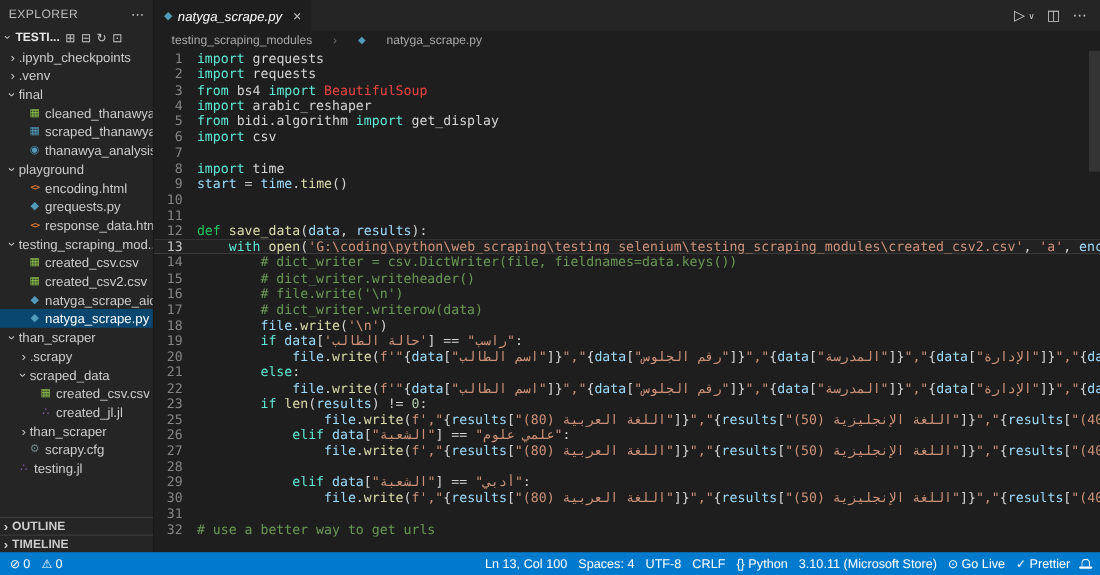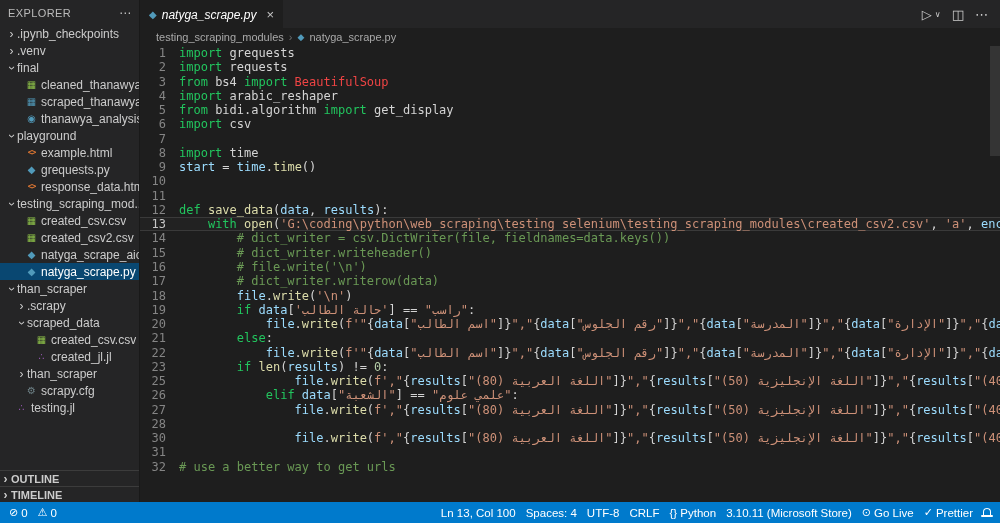--- a/index.html
+++ b/index.html
@@ -37,34 +37,34 @@
   
   .editor-col { flex:1; display:flex; flex-direction:column; min-width:0; background:#1e1e1e; }
   .tabbar { height:28px; min-height:28px; background:#252526; display:flex; align-items:stretch; }
   .tab { display:flex; align-items:center; gap:5px; padding:0 9px; background:#1e1e1e; color:#ffffff;
          font-size:12px; font-style:italic; cursor:pointer; border-top:1px solid #1e1e1e; }
   .tab .py-ic { color:#519aba; font-style:normal; font-size:10px; }
   .tab-close { font-style:normal; color:#c5c5c5; margin-left:5px; font-size:13px; }
   .tab-actions { margin-left:auto; display:flex; align-items:center; gap:11px; padding-right:12px; color:#cccccc; font-size:13px; }
   .tab-actions span { cursor:pointer; }
   .tab-actions .small { font-size:8px; margin-left:-8px; }
-  .breadcrumb { height:18px; min-height:18px; display:flex; align-items:center; gap:5px; padding-left:16px;
+  .breadcrumb { height:18px; min-height:18px; display:flex; align-items:center; gap:19px; padding-left:16px;
                 font-size:11px; color:#a9a9a9; }
   .bc-sep { color:#6e6e6e; }
   .bc-pyic { color:#519aba; font-size:9px; font-family:"DejaVu Sans",sans-serif; }
   .breadcrumb .bc-item { cursor:pointer; }
 
   .code-area { flex:1; position:relative; overflow:hidden;
                font-family:"DejaVu Sans Mono","Liberation Mono",monospace; font-size:12px; line-height:14.28px; color:#d4d4d4; }
   .code-line { display:flex; height:14.28px; white-space:pre; }
   .code-line.current { box-shadow: inset 0 1px 0 #3a3a3a, inset 0 -1px 0 #3a3a3a; background:rgba(255,255,255,0.02); }
   .code-line.current .ln { color:#c6c6c6; }
   .ln { width:26px; min-width:26px; text-align:right; color:#858585; }
   .lc { padding-left:13px; flex:1; overflow:hidden; }
-  .tk-k  { color:#22c55e; }
+  .tk-k  { color:#5eead4; }
   .tk-d  { color:#22c55e; }
   .tk-f  { color:#dcdcaa; }
   .tk-v  { color:#9cdcfe; }
   .tk-s  { color:#ce9178; }
   .tk-c  { color:#6a9955; }
   .tk-n  { color:#b5cea8; }
   .tk-p  { color:#d4d4d4; }
   .tk-cl { color:#ef4444; }
   .vscroll { position:absolute; top:0; right:0; width:10px; height:110px; background:rgba(121,121,121,0.25); }
 
@@ -82,20 +82,30 @@
 <body>
 
 <div class="app">
   <div class="main">
 
     <aside class="sidebar">
       <div class="sb-top">
         <span class="ttl">EXPLORER</span>
         <span class="sb-more">⋯</span>
       </div>
+      <div class="sb-section">
+        <span class="sec-chev">›</span>
+        <span class="sec-title">TESTI...</span>
+        <span class="sec-actions">
+            <span>⊞</span>
+            <span>⊟</span>
+            <span>↻</span>
+            <span>⊡</span>
+          </span>
+      </div>
       <div class="tree">
           <div class="tree-row" style="padding-left: 6px;">
             <span class="chev">›</span>
             <span class="flabel">.ipynb_checkpoints</span>
           </div>
           <div class="tree-row" style="padding-left: 6px;">
             <span class="chev">›</span>
             <span class="flabel">.venv</span>
           </div>
           <div class="tree-row" style="padding-left: 6px;">
@@ -117,21 +127,21 @@
             <span class="ficon" style="color: rgb(81, 154, 186);">◉</span>
             <span class="flabel">thanawya_analysis.ip...</span>
           </div>
           <div class="tree-row" style="padding-left: 6px;">
             <span class="chev open">›</span>
             <span class="flabel">playground</span>
           </div>
           <div class="tree-row" style="padding-left: 16px;">
             <span class="spacer"></span>
             <span class="ficon html-ic" style="color: rgb(227, 121, 51);">&lt;&gt;</span>
-            <span class="flabel">example.html</span>
+            <span class="flabel">encoding.html</span>
           </div>
           <div class="tree-row" style="padding-left: 16px;">
             <span class="spacer"></span>
             <span class="ficon" style="color: rgb(81, 154, 186);">◆</span>
             <span class="flabel">grequests.py</span>
           </div>
           <div class="tree-row" style="padding-left: 16px;">
             <span class="spacer"></span>
             <span class="ficon html-ic" style="color: rgb(227, 121, 51);">&lt;&gt;</span>
             <span class="flabel">response_data.html</span>
@@ -251,20 +261,21 @@
             <div class="code-line"><span class="ln">18</span><span class="lc"><span class="tk-p">        </span><span class="tk-v">file</span><span class="tk-p">.</span><span class="tk-f">write</span><span class="tk-p">(</span><span class="tk-s">'\n'</span><span class="tk-p">)</span></span></div>
             <div class="code-line"><span class="ln">19</span><span class="lc"><span class="tk-p">        </span><span class="tk-k">if</span><span class="tk-p"> </span><span class="tk-v">data</span><span class="tk-p">[</span><span class="tk-s">'حالة الطالب'</span><span class="tk-p">] == </span><span class="tk-s">"راسب"</span><span class="tk-p">:</span></span></div>
             <div class="code-line"><span class="ln">20</span><span class="lc"><span class="tk-p">            </span><span class="tk-v">file</span><span class="tk-p">.</span><span class="tk-f">write</span><span class="tk-p">(</span><span class="tk-s">f'"</span><span class="tk-p">{</span><span class="tk-v">data</span><span class="tk-p">[</span><span class="tk-s">"اسم الطالب"</span><span class="tk-p">]}</span><span class="tk-s">","</span><span class="tk-p">{</span><span class="tk-v">data</span><span class="tk-p">[</span><span class="tk-s">"رقم الجلوس"</span><span class="tk-p">]}</span><span class="tk-s">","</span><span class="tk-p">{</span><span class="tk-v">data</span><span class="tk-p">[</span><span class="tk-s">"المدرسة"</span><span class="tk-p">]}</span><span class="tk-s">","</span><span class="tk-p">{</span><span class="tk-v">data</span><span class="tk-p">[</span><span class="tk-s">"الإدارة"</span><span class="tk-p">]}</span><span class="tk-s">","</span><span class="tk-p">{</span><span class="tk-v">data</span></span></div>
             <div class="code-line"><span class="ln">21</span><span class="lc"><span class="tk-p">        </span><span class="tk-k">else</span><span class="tk-p">:</span></span></div>
             <div class="code-line"><span class="ln">22</span><span class="lc"><span class="tk-p">            </span><span class="tk-v">file</span><span class="tk-p">.</span><span class="tk-f">write</span><span class="tk-p">(</span><span class="tk-s">f'"</span><span class="tk-p">{</span><span class="tk-v">data</span><span class="tk-p">[</span><span class="tk-s">"اسم الطالب"</span><span class="tk-p">]}</span><span class="tk-s">","</span><span class="tk-p">{</span><span class="tk-v">data</span><span class="tk-p">[</span><span class="tk-s">"رقم الجلوس"</span><span class="tk-p">]}</span><span class="tk-s">","</span><span class="tk-p">{</span><span class="tk-v">data</span><span class="tk-p">[</span><span class="tk-s">"المدرسة"</span><span class="tk-p">]}</span><span class="tk-s">","</span><span class="tk-p">{</span><span class="tk-v">data</span><span class="tk-p">[</span><span class="tk-s">"الإدارة"</span><span class="tk-p">]}</span><span class="tk-s">","</span><span class="tk-p">{</span><span class="tk-v">data</span></span></div>
             <div class="code-line"><span class="ln">23</span><span class="lc"><span class="tk-p">        </span><span class="tk-k">if</span><span class="tk-p"> </span><span class="tk-f">len</span><span class="tk-p">(</span><span class="tk-v">results</span><span class="tk-p">) != </span><span class="tk-n">0</span><span class="tk-p">:</span></span></div>
             <div class="code-line"><span class="ln">25</span><span class="lc"><span class="tk-p">                </span><span class="tk-v">file</span><span class="tk-p">.</span><span class="tk-f">write</span><span class="tk-p">(</span><span class="tk-s">f',"</span><span class="tk-p">{</span><span class="tk-v">results</span><span class="tk-p">[</span><span class="tk-s">"اللغة العربية (80)"</span><span class="tk-p">]}</span><span class="tk-s">","</span><span class="tk-p">{</span><span class="tk-v">results</span><span class="tk-p">[</span><span class="tk-s">"اللغة الإنجليزية (50)"</span><span class="tk-p">]}</span><span class="tk-s">","</span><span class="tk-p">{</span><span class="tk-v">results</span><span class="tk-p">[</span><span class="tk-s">"اللغة الأجنبية الثانية (40)"</span></span></div>
             <div class="code-line"><span class="ln">26</span><span class="lc"><span class="tk-p">            </span><span class="tk-k">elif</span><span class="tk-p"> </span><span class="tk-v">data</span><span class="tk-p">[</span><span class="tk-s">"الشعبة"</span><span class="tk-p">] == </span><span class="tk-s">"علمي علوم"</span><span class="tk-p">:</span></span></div>
             <div class="code-line"><span class="ln">27</span><span class="lc"><span class="tk-p">                </span><span class="tk-v">file</span><span class="tk-p">.</span><span class="tk-f">write</span><span class="tk-p">(</span><span class="tk-s">f',"</span><span class="tk-p">{</span><span class="tk-v">results</span><span class="tk-p">[</span><span class="tk-s">"اللغة العربية (80)"</span><span class="tk-p">]}</span><span class="tk-s">","</span><span class="tk-p">{</span><span class="tk-v">results</span><span class="tk-p">[</span><span class="tk-s">"اللغة الإنجليزية (50)"</span><span class="tk-p">]}</span><span class="tk-s">","</span><span class="tk-p">{</span><span class="tk-v">results</span><span class="tk-p">[</span><span class="tk-s">"اللغة الأجنبية الثانية (40)"</span></span></div>
             <div class="code-line"><span class="ln">28</span><span class="lc"></span></div>
+            <div class="code-line"><span class="ln">29</span><span class="lc"><span class="tk-p">            </span><span class="tk-k">elif</span><span class="tk-p"> </span><span class="tk-v">data</span><span class="tk-p">[</span><span class="tk-s">"الشعبة"</span><span class="tk-p">] == </span><span class="tk-s">"أدبي"</span><span class="tk-p">:</span></span></div>
             <div class="code-line"><span class="ln">30</span><span class="lc"><span class="tk-p">                </span><span class="tk-v">file</span><span class="tk-p">.</span><span class="tk-f">write</span><span class="tk-p">(</span><span class="tk-s">f',"</span><span class="tk-p">{</span><span class="tk-v">results</span><span class="tk-p">[</span><span class="tk-s">"اللغة العربية (80)"</span><span class="tk-p">]}</span><span class="tk-s">","</span><span class="tk-p">{</span><span class="tk-v">results</span><span class="tk-p">[</span><span class="tk-s">"اللغة الإنجليزية (50)"</span><span class="tk-p">]}</span><span class="tk-s">","</span><span class="tk-p">{</span><span class="tk-v">results</span><span class="tk-p">[</span><span class="tk-s">"اللغة الأجنبية الثانية (40)"</span></span></div>
             <div class="code-line"><span class="ln">31</span><span class="lc"></span></div>
             <div class="code-line"><span class="ln">32</span><span class="lc"><span class="tk-c"># use a better way to get urls</span></span></div>
           </div>
         <div class="vscroll"></div>
       </div>
     </section>
 
   </div>
 

